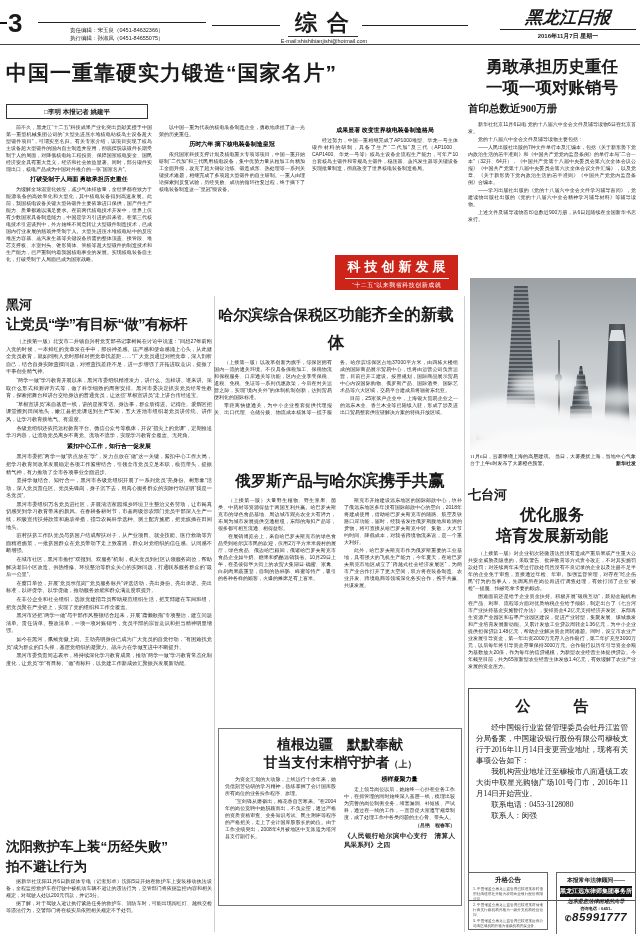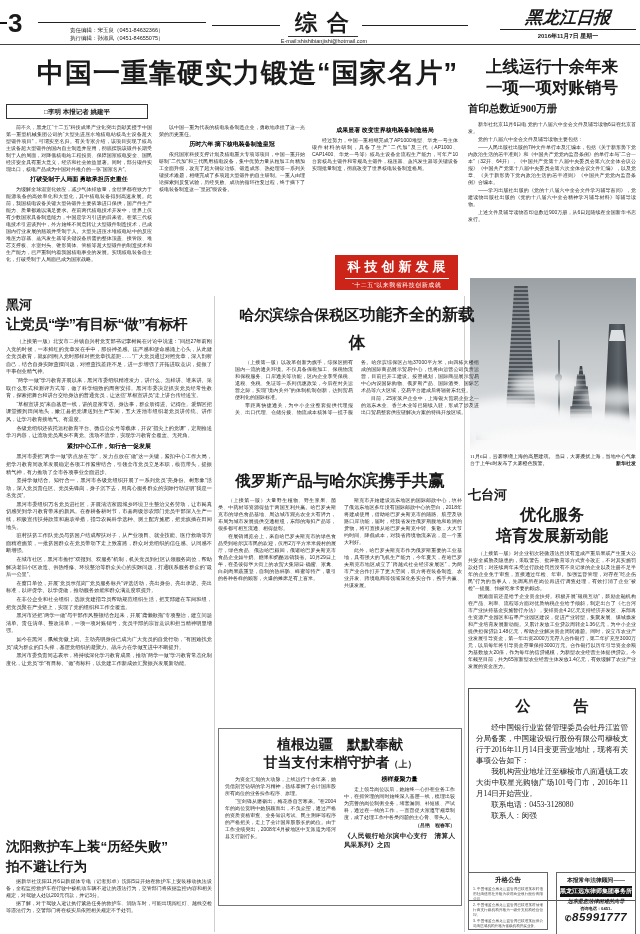--- a/index.html
+++ b/index.html
@@ -24,21 +24,21 @@
   .hdr-date { position:absolute; left:500px; top:32px; width:136px; text-align:center; font-size:6px; font-weight:bold; }
 
   
   .tiny { font-size:5px; line-height:7px; text-align:justify; color:#2b2b2b; overflow:hidden; }
   .tiny p { text-indent:2em; margin-bottom:1px; }
   .tiny p.subhead { text-indent:0; text-align:center; font-weight:900; font-size:6px; margin:3px 0; color:#000; }
   .kicker { font-size:14px; font-weight:900; }
 
   
   .lead { position:absolute; left:6px; top:52px; width:452px; height:242px; }
-  .lead h1 { font-size:27px; font-weight:900; text-align:right; letter-spacing:1px; line-height:42px; }
+  .lead h1 { font-size:21px; font-weight:900; text-align:left; letter-spacing:1px; line-height:42px; }
   .lead .byline { position:absolute; left:0; top:52px; width:142px; height:15px; border:1px solid #333; font-size:6.5px; line-height:13px; text-align:center; font-weight:bold; }
   .lead .col { position:absolute; top:72px; }
   .lead .c1 { left:0; width:146px; height:168px; }
   .lead .c2 { left:153px; width:146px; height:168px; }
   .lead .c3 { left:306px; width:146px; height:126px; }
 
   
   .banner { position:absolute; left:335px; top:255px; width:123px; height:35px; background:#cc2418; color:#fff; text-align:center; padding-top:3px; }
   .banner .b1 { font-size:13px; font-weight:900; letter-spacing:4px; text-indent:4px; }
   .banner .b-div { width:104px; height:1px; background:#fff; margin:2px auto; }
@@ -74,21 +74,21 @@
   .vr1 { left:214px; top:296px; height:636px; }
   .vr2 { left:464px; top:296px; height:636px; }
 
   
   .heihe { position:absolute; left:6px; top:296px; width:206px; height:536px; }
   .heihe .kicker { font-size:13px; }
   .heihe h2 { font-size:14.5px; font-weight:900; margin:1px 0 4px; letter-spacing:-0.5px; }
   .heihe .body { height:492px; font-size:5.2px; line-height:7.6px; }
 
   
-  .harbin { position:absolute; left:235px; top:298px; width:244px; }
+  .harbin { position:absolute; left:214px; top:298px; width:244px; }
   .harbin h2 { text-align:center; margin-bottom:5px; }
   .harbin h2 .light { font-size:15px; font-weight:600; }
   .harbin h2 .heavy { font-size:16.5px; font-weight:900; }
   .harbin .body { height:132px; column-count:2; column-gap:8px; }
 
   
   .khab { position:absolute; left:218px; top:464px; width:244px; }
   .khab h2 { text-align:center; margin-bottom:5px; }
   .khab h2 .light { font-size:15.5px; font-weight:600; }
   .khab h2 .heavy { font-size:16.5px; font-weight:900; }
@@ -174,21 +174,21 @@
     </div>
   </div>
 
   <div class="banner">
     <div class="b1">科技创新发展</div>
     <div class="b-div"></div>
     <div class="b2">“十二五”以来我省科技创新成就</div>
   </div>
 
   <div class="plenum">
-    <div class="t">上线运行十余年来</div>
+    <div class="t">勇敢承担历史重任</div>
     <div class="t">一项一项对账销号</div>
     <div class="sub">首印总数近900万册</div>
     <div class="body tiny">
       <p>新华社北京11月6日电 党的十八届六中全会文件及辅导读物6日在北京首发。</p>
       <p>党的十八届六中全会文件及辅导读物主要包括：</p>
       <p>——人民出版社出版的7种文件单行本及汇编本，包括《关于新形势下党内政治生活的若干准则》和《中国共产党党内监督条例》的单行本与“二合一本”（32开、64开），《中国共产党第十八届中央委员会第六次全体会议公报》《中国共产党第十八届中央委员会第六次全体会议文件汇编》，以及党章、《关于新形势下党内政治生活的若干准则》《中国共产党党内监督条例》合编本。</p>
       <p>——学习出版社出版的《党的十八届六中全会文件学习辅导百问》，党建读物出版社出版的《党的十八届六中全会精神学习辅导材料》等辅导读物。</p>
       <p>上述文件及辅导读物首印总数近900万册，从6日起陆续在全国新华书店发行。</p>
     </div>
   </div>

